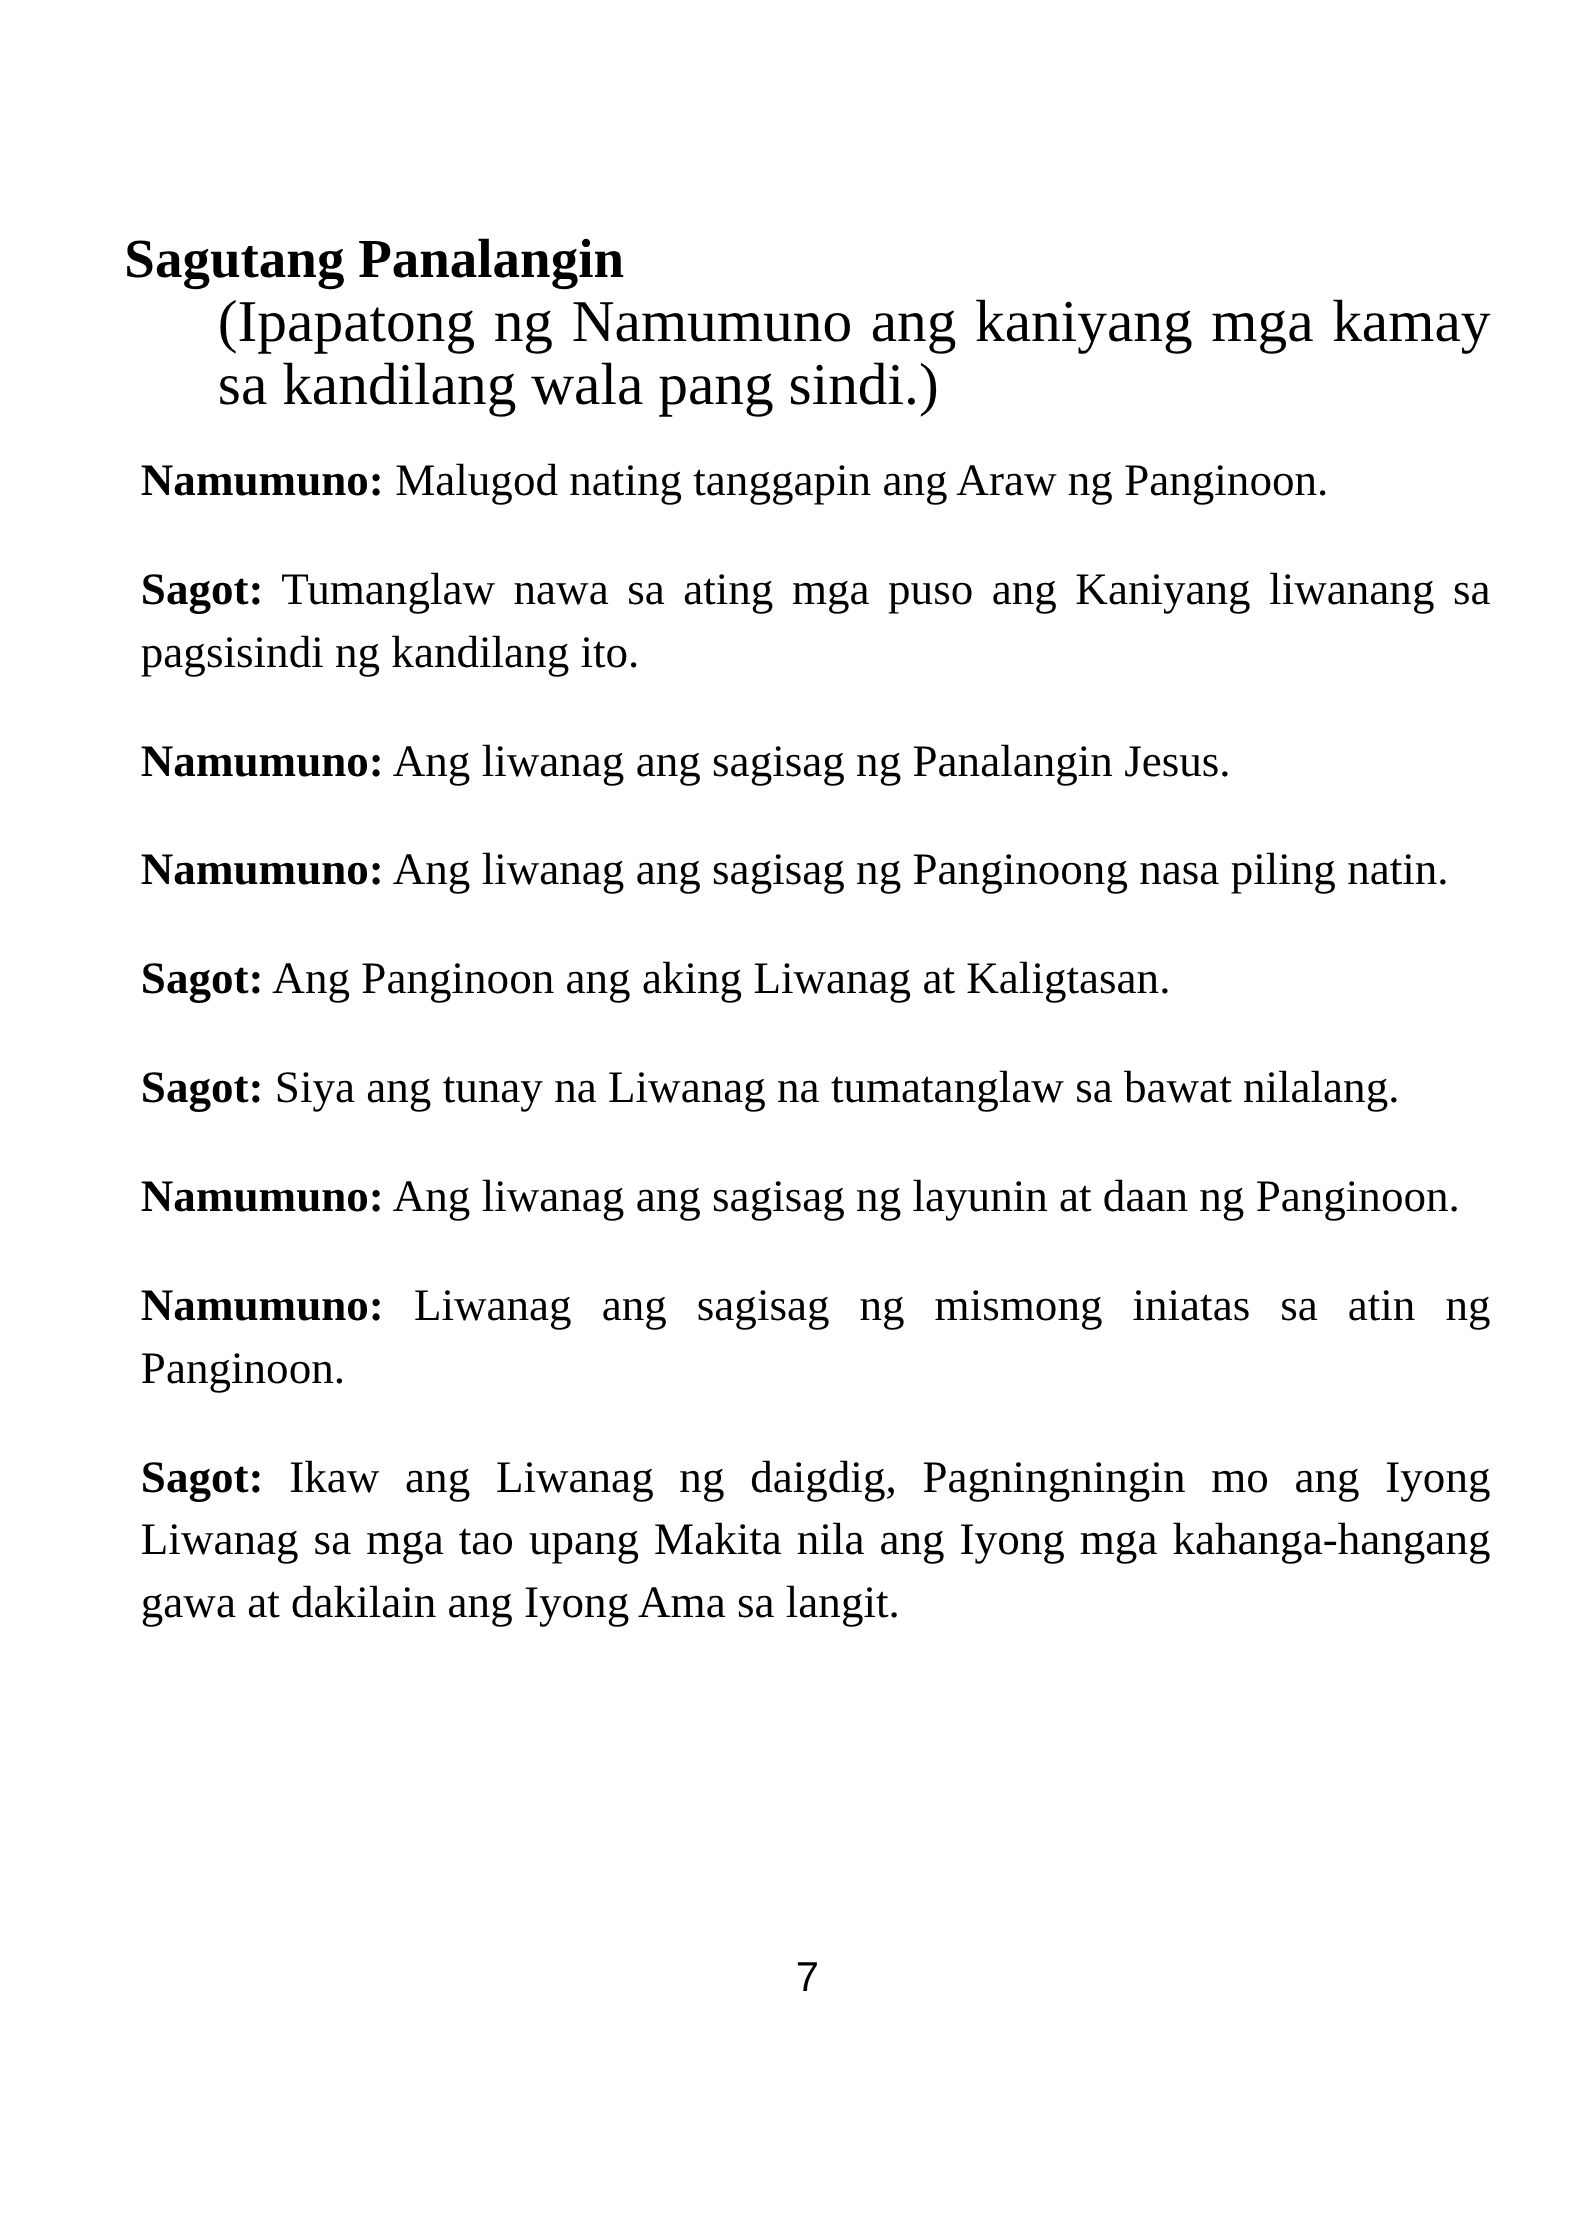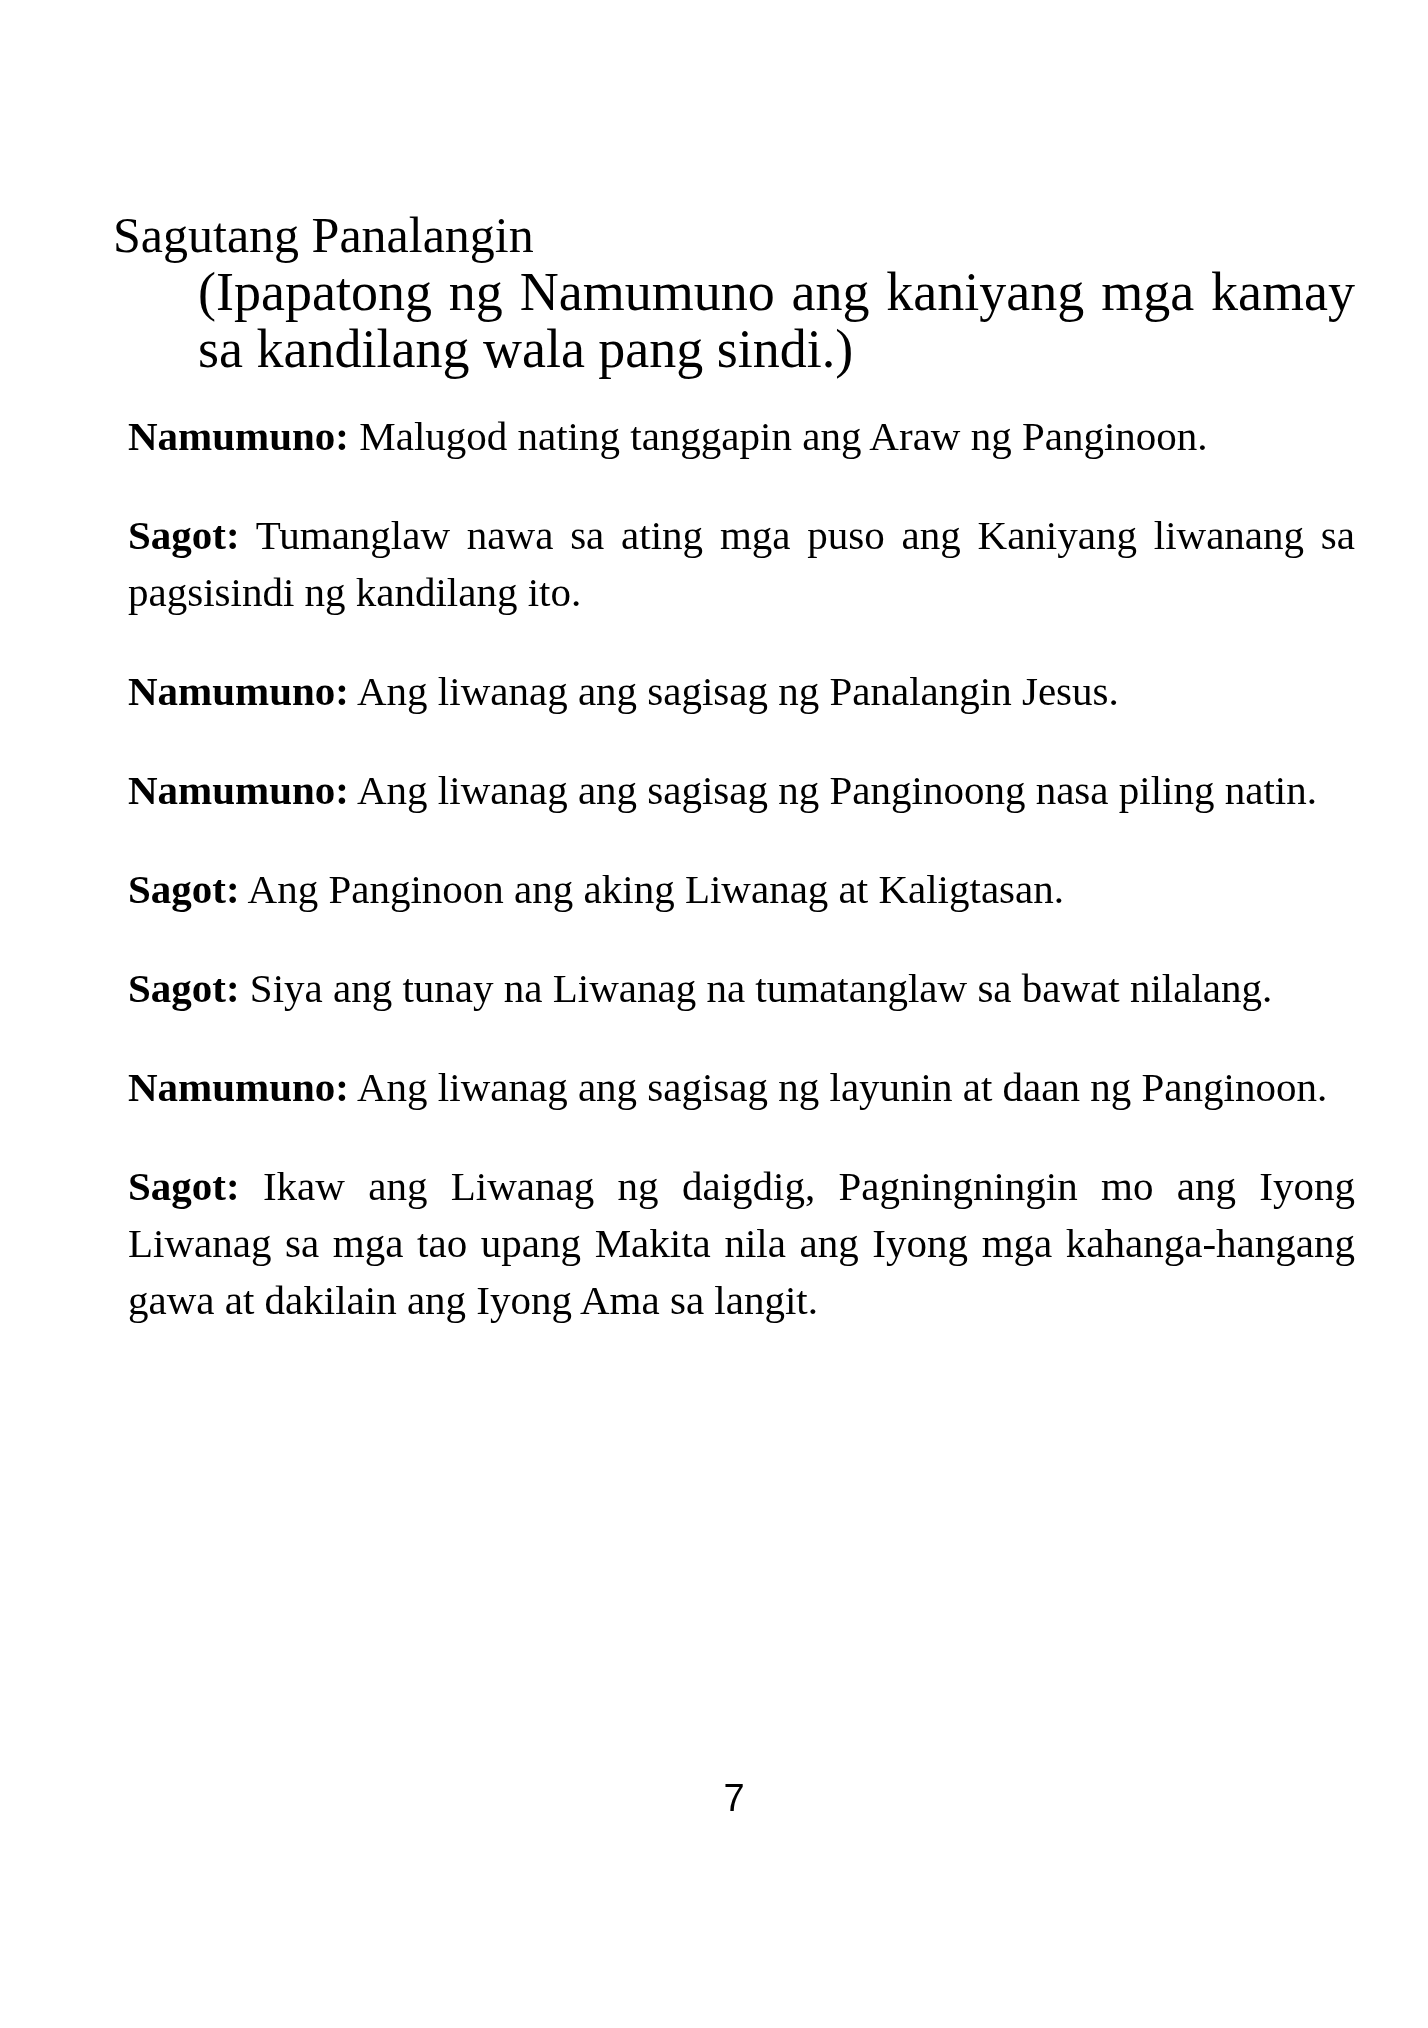--- a/index.html
+++ b/index.html
@@ -17,21 +17,21 @@
   }
   .page {
     box-sizing: border-box;
     width: 1428px;
     height: 2028px;
     padding: 207px 73px 0 113px;
     position: relative;
   }
   .title {
     margin: 0;
-    font-weight: normal;
+    font-weight: bold;
     font-size: 50px;
     line-height: 57px;
     letter-spacing: 0;
   }
   .intro {
     margin: 0 0 0 85px;
     font-size: 54px;
     line-height: 57px;
     text-align: justify;
   }
@@ -76,19 +76,20 @@
 
   <p class="para"><b>Namumuno:</b> <span>Ang liwanag ang sagisag ng Panginoong nasa piling natin.</span></p>
 
   <p class="para"><b>Sagot:</b> <span>Ang Panginoon ang aking Liwanag at Kaligtasan.</span></p>
 
   <p class="para"><b>Sagot:</b> <span>Siya ang tunay na Liwanag na tumatanglaw sa bawat nilalang.</span></p>
 
   <p class="para"><b>Namumuno:</b> <span>Ang liwanag ang sagisag ng layunin at daan ng Panginoon.</span></p>
 
 
+  <p class="para"><b>Namumuno:</b> <span>Liwanag ang sagisag ng mismong iniatas sa atin ng Panginoon.</span></p>
 
   <p class="para"><b>Sagot:</b> <span>Ikaw ang Liwanag ng daigdig, Pagningningin mo ang Iyong Liwanag sa mga tao upang Makita nila ang Iyong mga kahanga-hangang gawa at dakilain ang Iyong Ama sa langit.</span></p>
 </div>
 
   <div class="footer">7</div>
 
 </div>
 
 </body></html>

